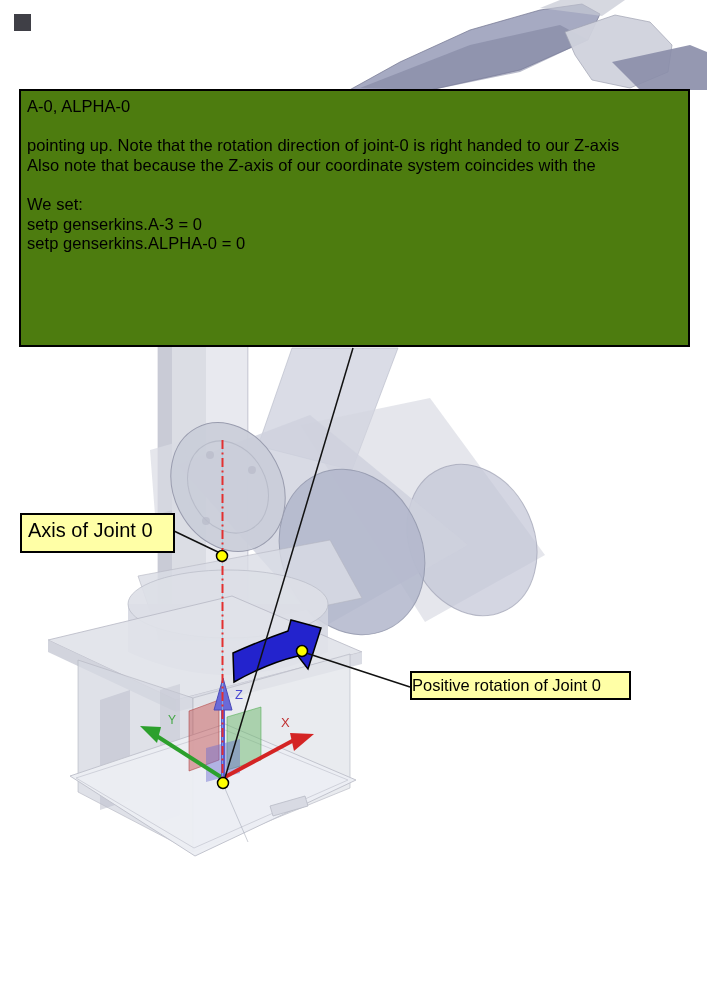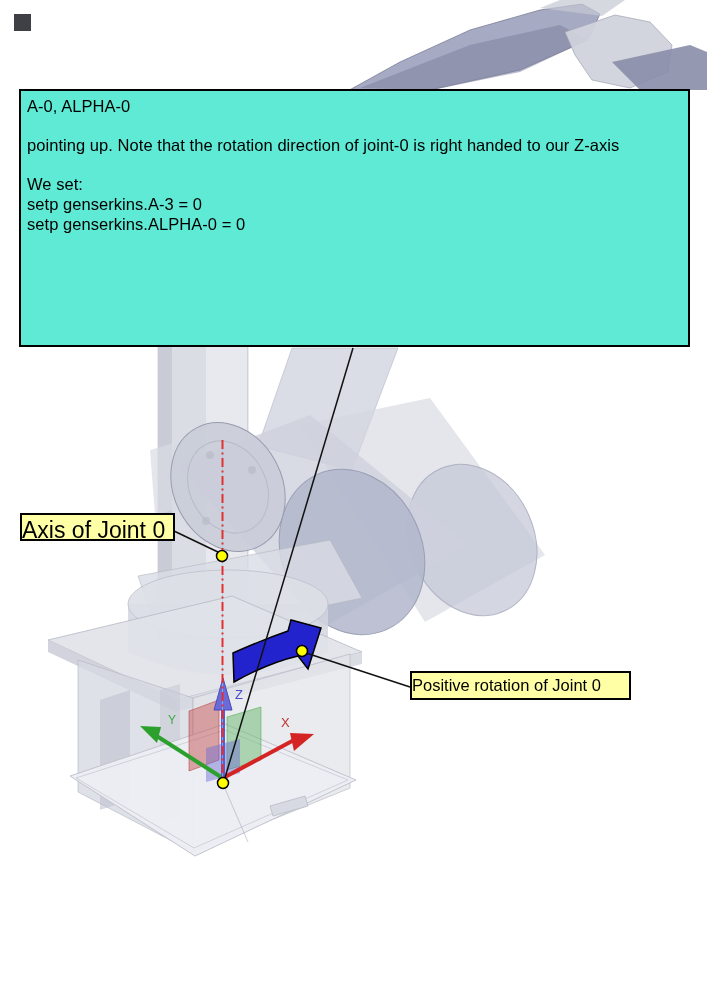--- a/index.html
+++ b/index.html
@@ -4,32 +4,32 @@
 <style>
   html,body { margin:0; padding:0; background:#ffffff; }
   .canvas {
     position:relative; width:707px; height:1000px; background:#ffffff;
     font-family:"Liberation Sans", sans-serif; color:#000; overflow:hidden;
   }
   .corner-square { position:absolute; left:14px; top:14px; width:17px; height:17px; background:#3f3f46; }
   svg.scene { position:absolute; left:0; top:0; z-index:1; }
   .info-box {
     position:absolute; left:19px; top:89px; width:671px; height:258px;
-    box-sizing:border-box; background:#5eead4; border:2px solid #000;
+    box-sizing:border-box; background:#4d7c0f; border:2px solid #000;
     padding:6px 4px 0 6px; z-index:3;
   }
   .ib-line { white-space:nowrap; font-size:16.5px; line-height:19.6px; height:19.6px; letter-spacing:0.05px; }
   .ib-spacer { height:19.6px; }
   .callout {
     position:absolute; box-sizing:border-box; background:#ffffa6; border:2px solid #000;
     z-index:3; white-space:nowrap; overflow:hidden;
   }
   .callout.axis {
-    left:20px; top:513px; width:155px; height:28px;
-    font-size:23px; line-height:31px; 
+    left:20px; top:513px; width:155px; height:40px;
+    font-size:20px; line-height:31px; padding-left:6px;
   }
   .callout.rotation {
     left:410px; top:671px; width:221px; height:29px;
     font-size:16.5px; line-height:25px; 
   }
 </style>
 </head>
 <body>
 
 <div class="canvas">
@@ -118,20 +118,21 @@
     <circle cx="302" cy="651" r="5.5" fill="#ffff00" stroke="#000" stroke-width="1.5"></circle>
     <circle cx="223" cy="783" r="5.5" fill="#ffff00" stroke="#000" stroke-width="1.5"></circle>
   </svg>
 
   <div class="corner-square"></div>
 
   <div class="info-box">
     <div class="ib-line">A-0, ALPHA-0</div>
     <div class="ib-spacer"></div>
     <div class="ib-line">pointing up. Note that the rotation direction of joint-0 is right handed to our Z-axis</div>
+    <div class="ib-line">Also note that because the Z-axis of our coordinate system coincides with the</div>
     <div class="ib-spacer"></div>
     <div class="ib-line">We set:</div>
     <div class="ib-line">setp genserkins.A-3 = 0</div>
     <div class="ib-line">setp genserkins.ALPHA-0 = 0</div>
   </div>
 
   <div class="callout axis">Axis of Joint 0</div>
   <div class="callout rotation">Positive rotation of Joint 0</div>
 
 </div>

